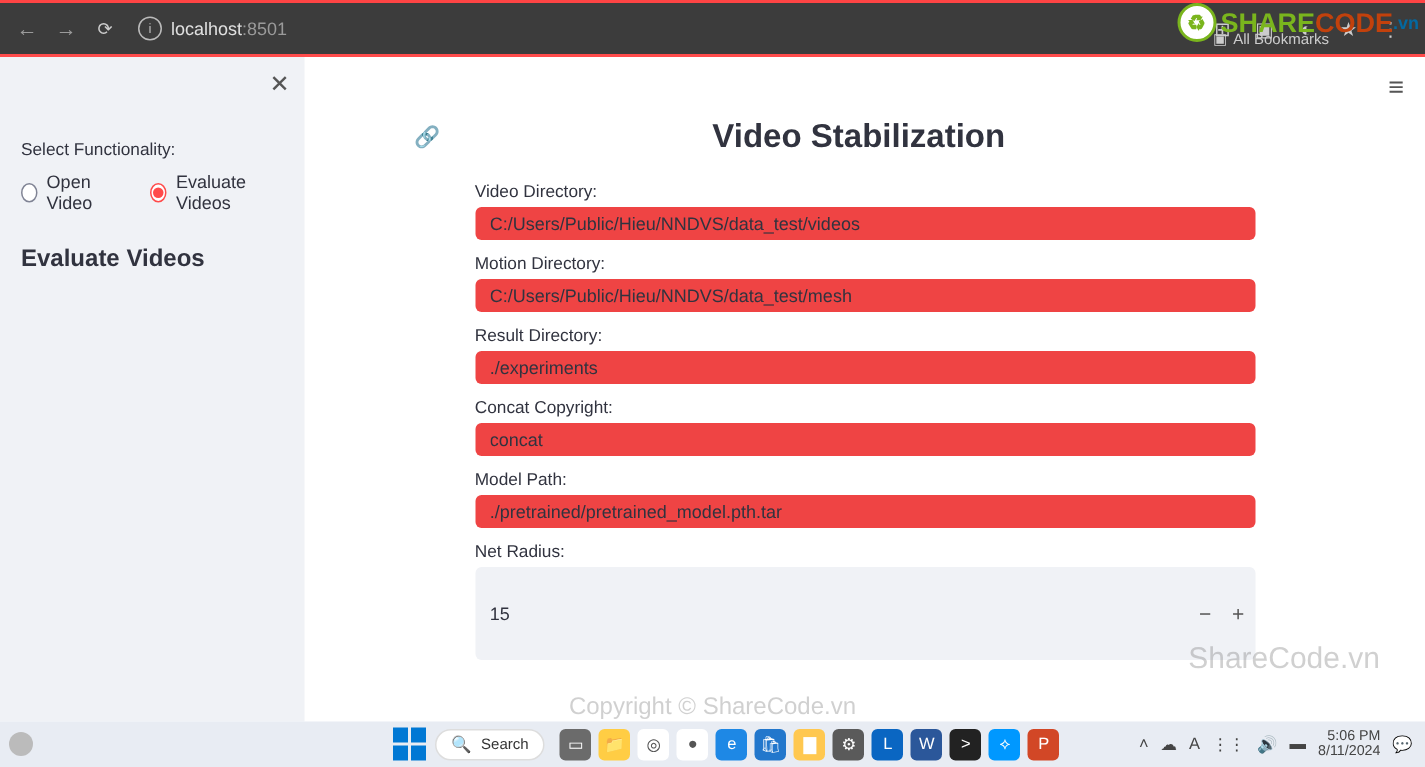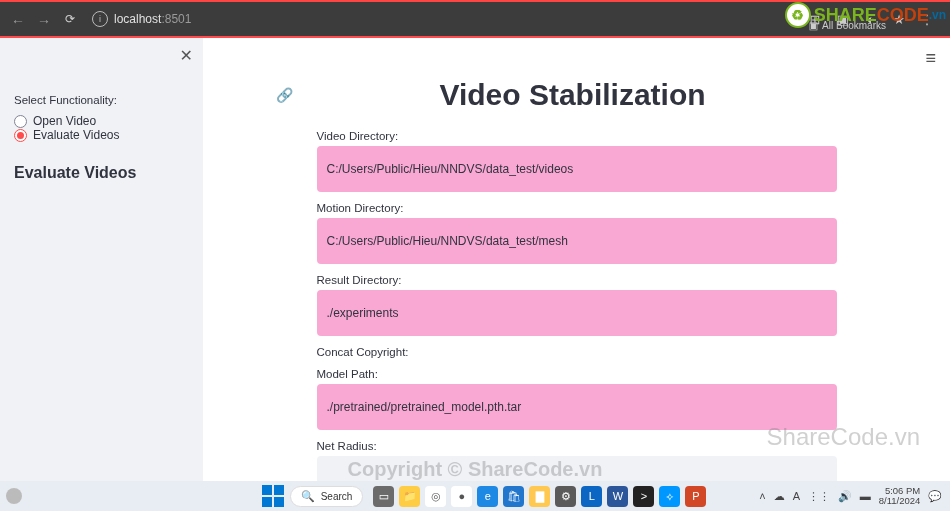--- a/index.html
+++ b/index.html
@@ -16,48 +16,48 @@
 .br-right { display: flex; align-items: center; gap: 10px; padding-right: 6px; }
 .br-icon { width: 18px; height: 18px; color: #ccc; display:flex; align-items:center; justify-content:center; font-size:13px; }
 
 
 .sc-logo { position: absolute; top: 2px; right: 4px; display: flex; align-items: center; font-weight: 700; font-size: 18px; z-index: 50; }
 .sc-logo .badge { width: 26px; height: 26px; border-radius: 50%; border: 2px solid #7ab51d; color:#7ab51d; display:flex; align-items:center; justify-content:center; font-size:14px; margin-right:3px; background:#fff; }
 .sc-logo .t1 { color:#7ab51d; }
 .sc-logo .t2 { color:#c2410c; }
 .sc-logo .vn { color:#0369a1; font-size:12px; }
 
-.wm1 { position:absolute; bottom:60px; right:30px; color:rgba(120,120,120,0.35); font-size:24px; font-weight:500; z-index:40; pointer-events:none;text-align:right; }
-.wm2 { position:absolute; bottom:30px; left:50%; transform:translateX(-50%); color:rgba(120,120,120,0.35); font-size:20px; font-weight:700; z-index:40; pointer-events:none; }
+.wm1 { position:absolute; bottom:60px; right:30px; color:rgba(120,120,120,0.35); font-size:20px; font-weight:500; z-index:40; pointer-events:none;text-align:right; }
+.wm2 { position:absolute; bottom:30px; left:50%; transform:translateX(-50%); color:rgba(120,120,120,0.35); font-size:16px; font-weight:400; z-index:40; pointer-events:none; }
 
 
 .app { position: absolute; top: 36px; left: 0; right: 0; bottom: 30px; display: flex; background: #fff; border-top: 2px solid #ff4b4b; }
 
 
 .sidebar { width: 203px; background: #f0f2f6; padding: 12px 14px 0 14px; position: relative; color: #31333f; }
 .sb-close { position: absolute; top: 8px; right: 10px; font-size: 16px; color: #555; cursor: pointer; font-weight: 300; }
 .sb-header { font-size: 11.5px; margin-top: 44px; margin-bottom: 8px; color: #31333f; }
-.radio-group { display: flex; flex-direction: column; gap: 0; }
+.radio-group { display: flex; flex-direction: row; gap: 17px; }
 .radio-opt { display: flex; align-items: center; gap: 6px; font-size: 12px; cursor: pointer; }
 .radio-circle { width: 13px; height: 13px; border-radius: 50%; border: 1.5px solid #808495; background:#fff; display:flex; align-items:center; justify-content:center; }
 .radio-opt.selected .radio-circle { border-color: #ff4b4b; }
 .radio-opt.selected .radio-circle::after { content:""; width:7px; height:7px; border-radius:50%; background:#ff4b4b; }
 .sb-title { font-size: 16px; font-weight: 700; margin-top: 22px; color:#31333f; }
 
 
 .main { flex: 1; position: relative; overflow-y: auto; }
 .hamburger { position: absolute; top: 10px; right: 14px; font-size: 18px; color: #555; cursor: pointer; }
 .content { max-width: 520px; margin: 0 auto; padding: 40px 0 10px 0; }
 .title-row { display:flex; align-items:center; gap:14px; margin-bottom:18px; }
 .link-icon { color:#888; font-size:14px; width:18px; margin-left:-40px; cursor:pointer; }
-.page-title { font-size: 30px; font-weight: 800; color:#31333f; flex:1; text-align:center; }
+.page-title { font-size: 22px; font-weight: 800; color:#31333f; flex:1; text-align:center; }
 
 .field { margin-bottom: 10px; }
 .field-label { font-size: 11.5px; color:#31333f; margin-bottom: 4px; }
-.field-input { width: 100%; background: #f9a8d4; border: none; padding: 16px 10px; font-size: 12px; color:#31333f; border-radius: 4px; font-family: inherit; }
+.field-input { width: 100%; background: #ef4444; border: none; padding: 4px 10px; font-size: 12px; color:#31333f; border-radius: 4px; font-family: inherit; }
 
 .number-row { display:flex; align-items:center; background:#f0f2f6; border-radius:4px; }
 .number-row input { flex:1; background:transparent; border:none; padding:24px 10px; font-size:12px; color:#31333f; font-family:inherit; }
 .num-btn { width:22px; height:100%; font-size:14px; color:#555; cursor:pointer; display:flex; align-items:center; justify-content:center; }
 
 
 .taskbar { position: absolute; bottom: 0; left: 0; right: 0; height: 30px; background: #e8ecf3; display: flex; align-items: center; font-size: 10px; color: #333; }
 .tb-left { display:flex; align-items:center; gap:6px; padding-left:6px; }
 .weather-ico { width:16px; height:16px; border-radius:50%; background:#bbb; }
 .start { width:22px; height:22px; display:grid; grid-template-columns:1fr 1fr; grid-template-rows:1fr 1fr; gap:1.5px; margin-left: 240px; cursor:pointer; }
@@ -125,21 +125,21 @@
     <div class="hamburger">≡</div>
     <div class="content">
       <div class="title-row">
         <span class="link-icon">🔗</span>
         <div class="page-title">Video Stabilization</div>
       </div>
       <div id="fields">
           <div class="field"><div class="field-label">Video Directory:</div><input class="field-input" value="C:/Users/Public/Hieu/NNDVS/data_test/videos" style=""></div>
           <div class="field"><div class="field-label">Motion Directory:</div><input class="field-input" value="C:/Users/Public/Hieu/NNDVS/data_test/mesh" style=""></div>
           <div class="field"><div class="field-label">Result Directory:</div><input class="field-input" value="./experiments" style=""></div>
-          <div class="field"><div class="field-label">Concat Copyright:</div></div>
+          <div class="field"><div class="field-label">Concat Copyright:</div><input class="field-input" value="concat" style=""></div>
           <div class="field"><div class="field-label">Model Path:</div><input class="field-input" value="./pretrained/pretrained_model.pth.tar" style=""></div>
           <div class="field">
             <div class="field-label">Net Radius:</div>
             <div class="number-row">
               <input value="15" style="">
               <span class="num-btn">−</span>
               <span class="num-btn">+</span>
             </div>
           </div>
         </div>

